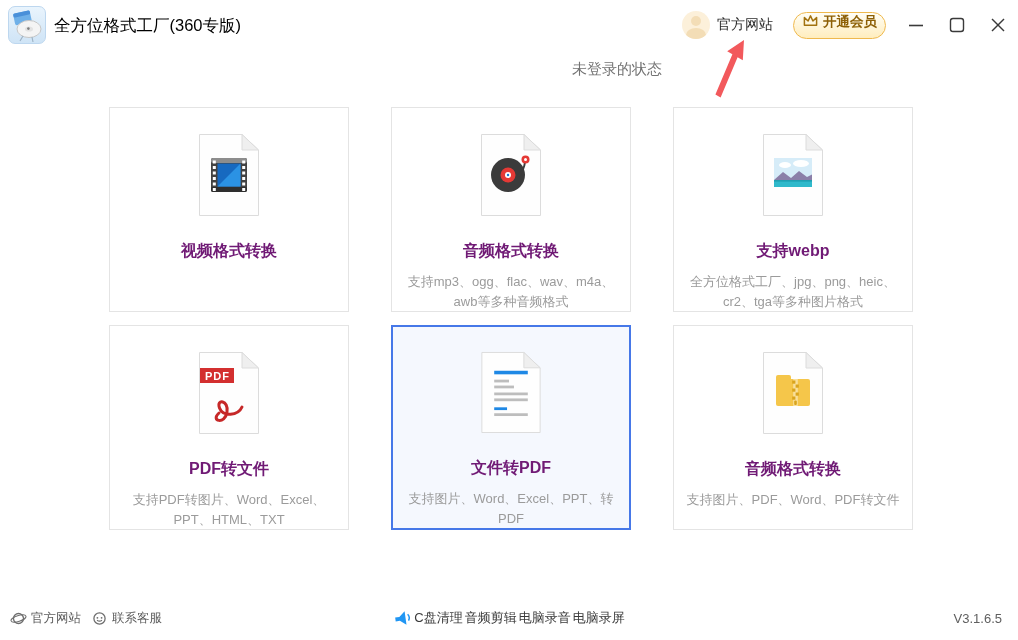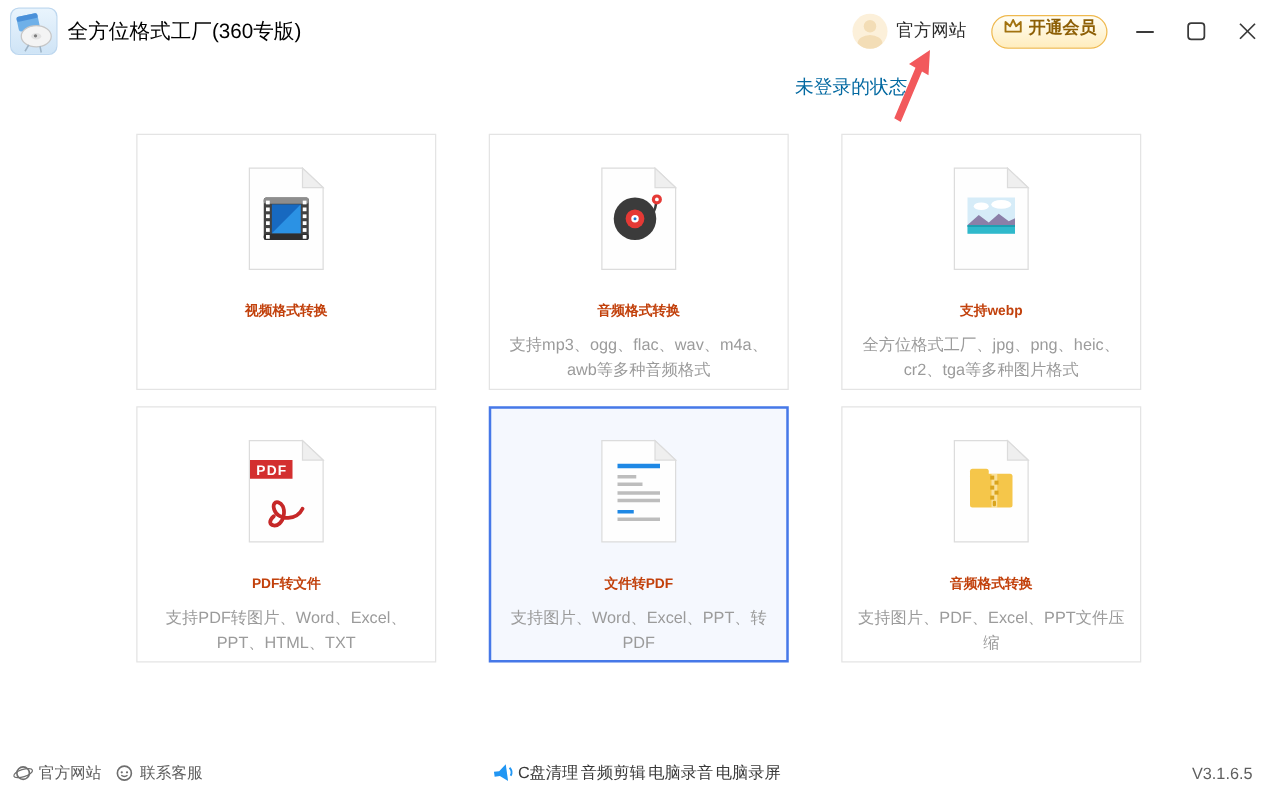--- a/index.html
+++ b/index.html
@@ -26,33 +26,33 @@
   .user-center-label { font-size:14px; color:#2b2b2b; }
   .vip-btn { margin-left:20px; height:27px; padding:0 8px; border-radius:14px;
              border:1.5px solid #efb94e; background:linear-gradient(180deg,#fffef6,#ffedbe);
              display:flex; gap:4px; cursor:pointer; }
   .vip-label { font-size:13.5px; font-weight:700; color:#8d5f05; }
   .win-controls { display:flex; align-items:center; gap:21px; margin-left:20px; }
   .win-btn { width:20px; height:20px; display:flex; align-items:center;
              justify-content:center; cursor:pointer; }
 
   
-  .annotation-text { position:absolute; left:636px; top:60px; font-size:15px;
-                     color:#0369a1; }
+  .annotation-text { position:absolute; left:572px; top:60px; font-size:15px;
+                     color:#737373; }
   .annotation-arrow { position:absolute; left:704px; top:32px; }
 
   
   .cards { position:absolute; left:109px; top:107px; display:grid;
            grid-template-columns:repeat(3,240px); column-gap:42px; row-gap:13px; }
   .card { width:240px; height:205px; background:#fff; border:1px solid #e4e4e4;
           display:flex; flex-direction:column; align-items:center;
           padding-top:25px; cursor:pointer; }
   .card.selected { border:2px solid #4678e8; background:#f5f8fe; padding-top:24px; }
   .card-icon { width:62px; height:84px; margin-bottom:24px; }
-  .card-title { font-size:11px; font-weight:700; color:#c2410c;text-align:center; }
+  .card-title { font-size:16px; font-weight:700; color:#701a75;text-align:center; }
   .card-desc { margin-top:10px; font-size:13px; line-height:1.5; color:#9b9b9b;
                text-align:center; width:218px; }
 
   
   .footer { position:absolute; left:0; bottom:0; width:100%; height:44px; }
   .footer-left { position:absolute; left:10px; top:0; height:44px; display:flex;
                  align-items:center; gap:10px; }
   .footer-link { display:flex; align-items:center; gap:4px; font-size:12.5px;
                  color:#5c5c5c; cursor:pointer; }
   .footer-center { position:absolute; left:50%; transform:translateX(-50%); top:0;
@@ -223,21 +223,21 @@
         <g fill="#d9a41e">
           <rect x="30.2" y="29.5" width="3.2" height="3.2"></rect>
             <rect x="33.6" y="33.5" width="3.2" height="3.2"></rect>
           <rect x="30.2" y="37.5" width="3.2" height="3.2"></rect>
             <rect x="33.6" y="41.5" width="3.2" height="3.2"></rect>
           <rect x="30.2" y="45.5" width="3.2" height="3.2"></rect>
           <rect x="32.2" y="49.5" width="2.6" height="4.5" rx="1"></rect>
         </g>
       </svg>
       <div class="card-title">音频格式转换</div>
-      <div class="card-desc">支持图片、PDF、Excel、PPT文件压缩</div>
+      <div class="card-desc">支持图片、PDF、Word、PDF转文件</div>
     </div>
   </div>
 
   <div class="footer">
     <div class="footer-left">
       <div class="footer-link">
         <span style="display:flex;">
           <svg width="17" height="17" viewBox="0 0 17 17">
             <circle cx="8.5" cy="8.5" r="5" fill="none" stroke="#6e6e6e" stroke-width="1.3"></circle>
             <ellipse cx="8.5" cy="8.5" rx="7.8" ry="2.9" fill="none" stroke="#6e6e6e" stroke-width="1" transform="rotate(-18 8.5 8.5)"></ellipse>

